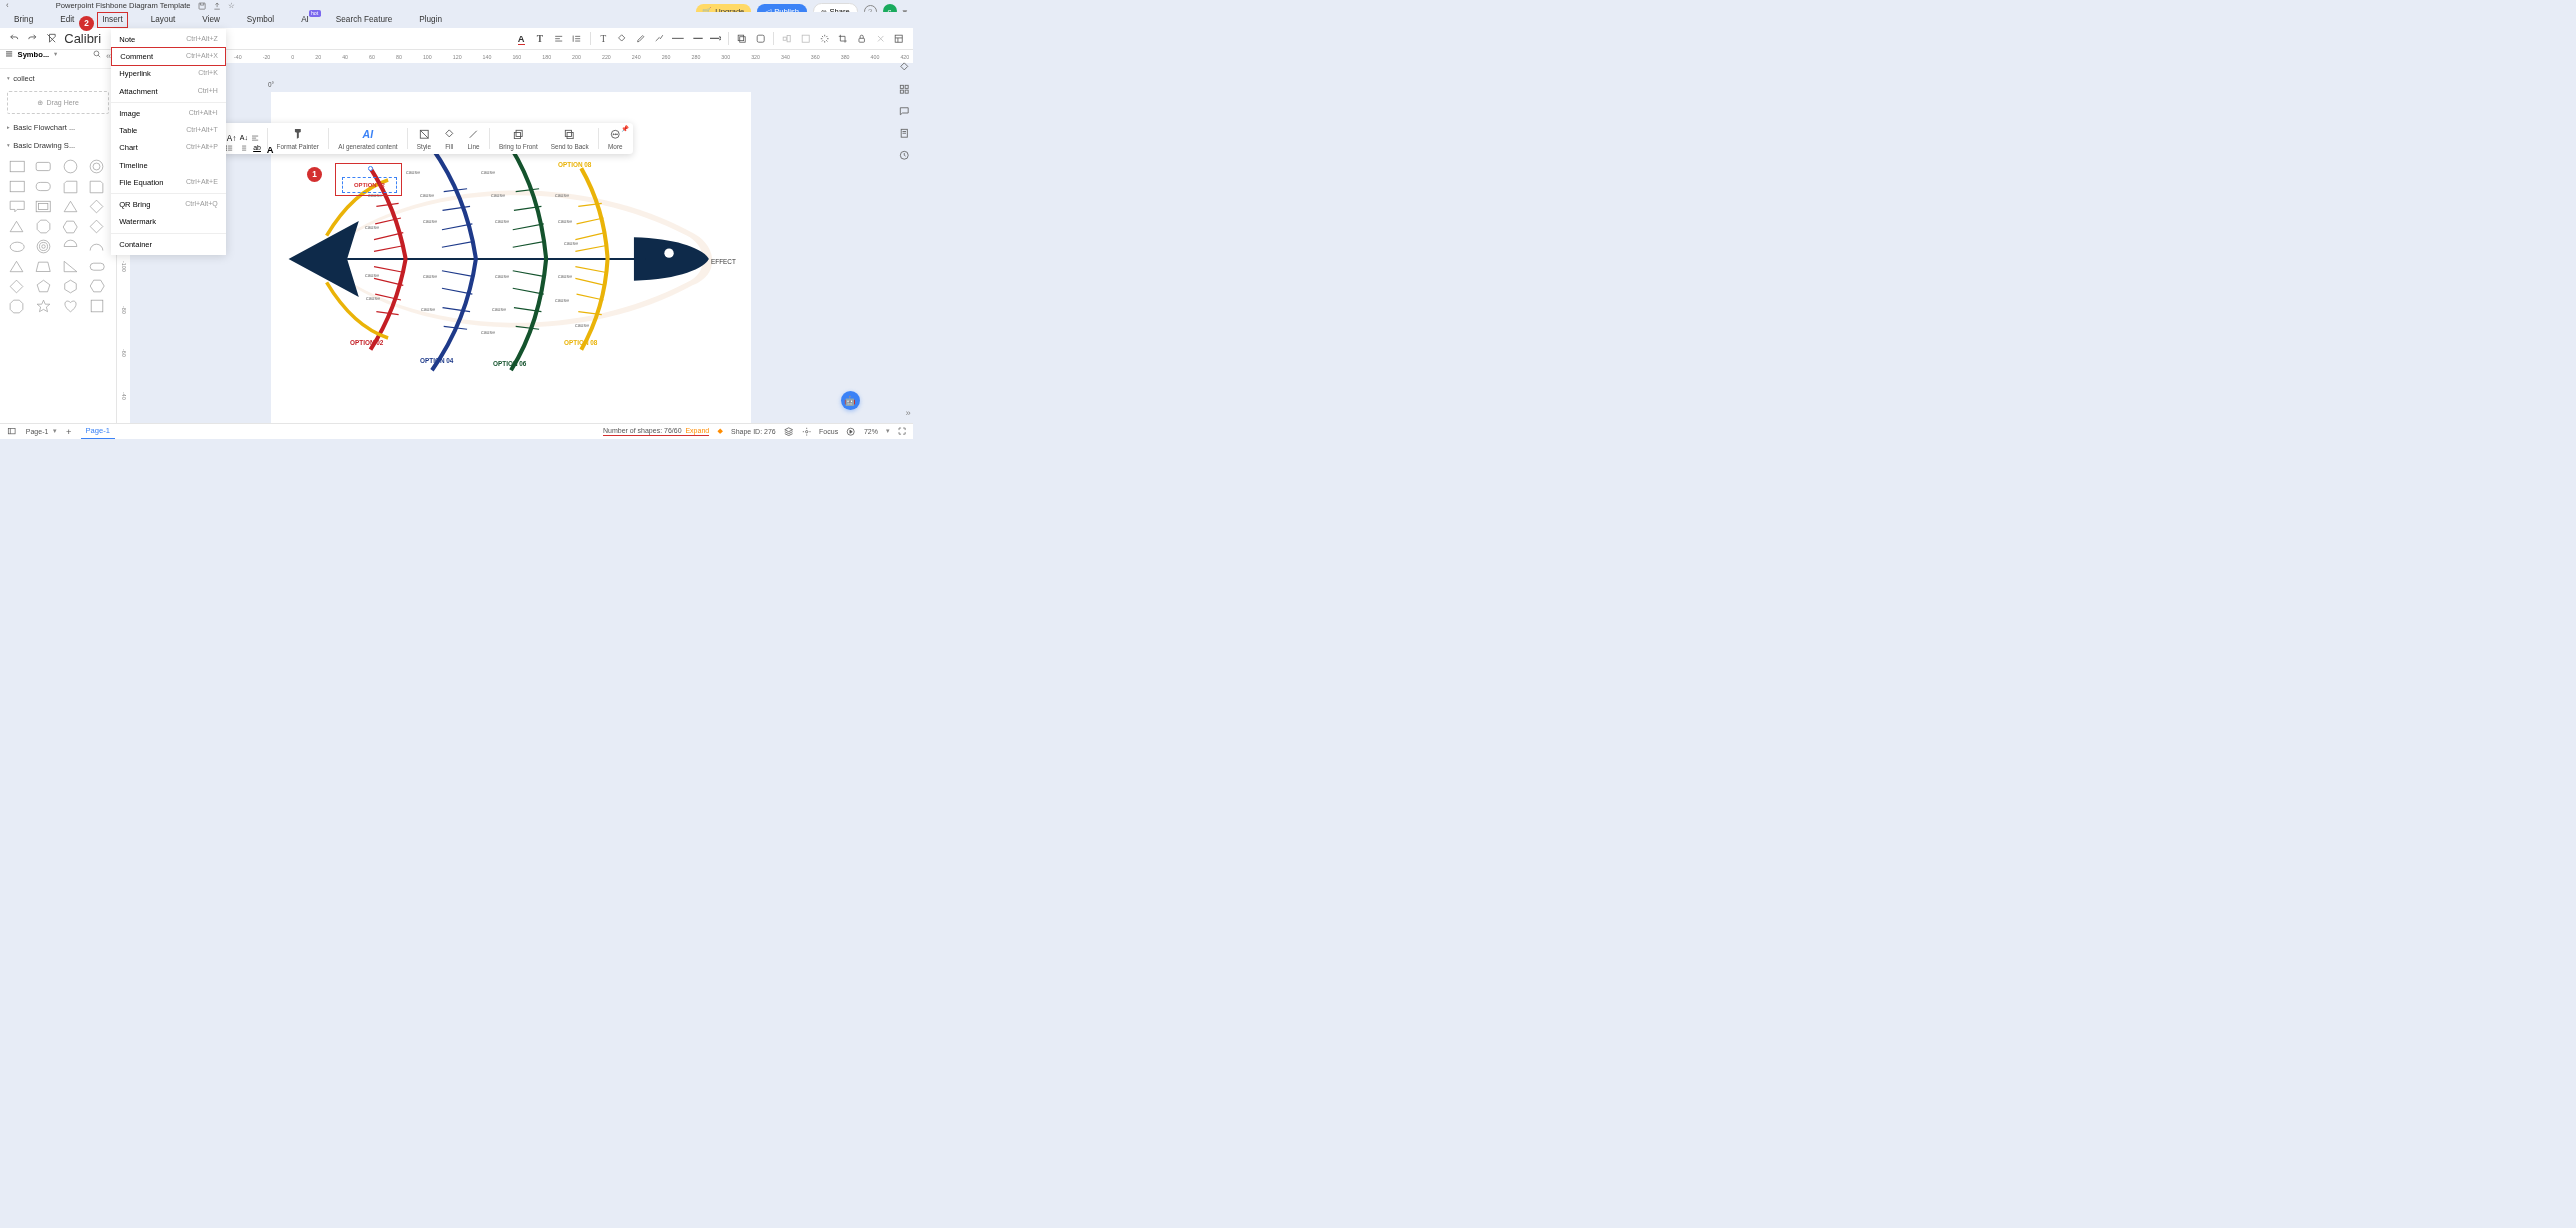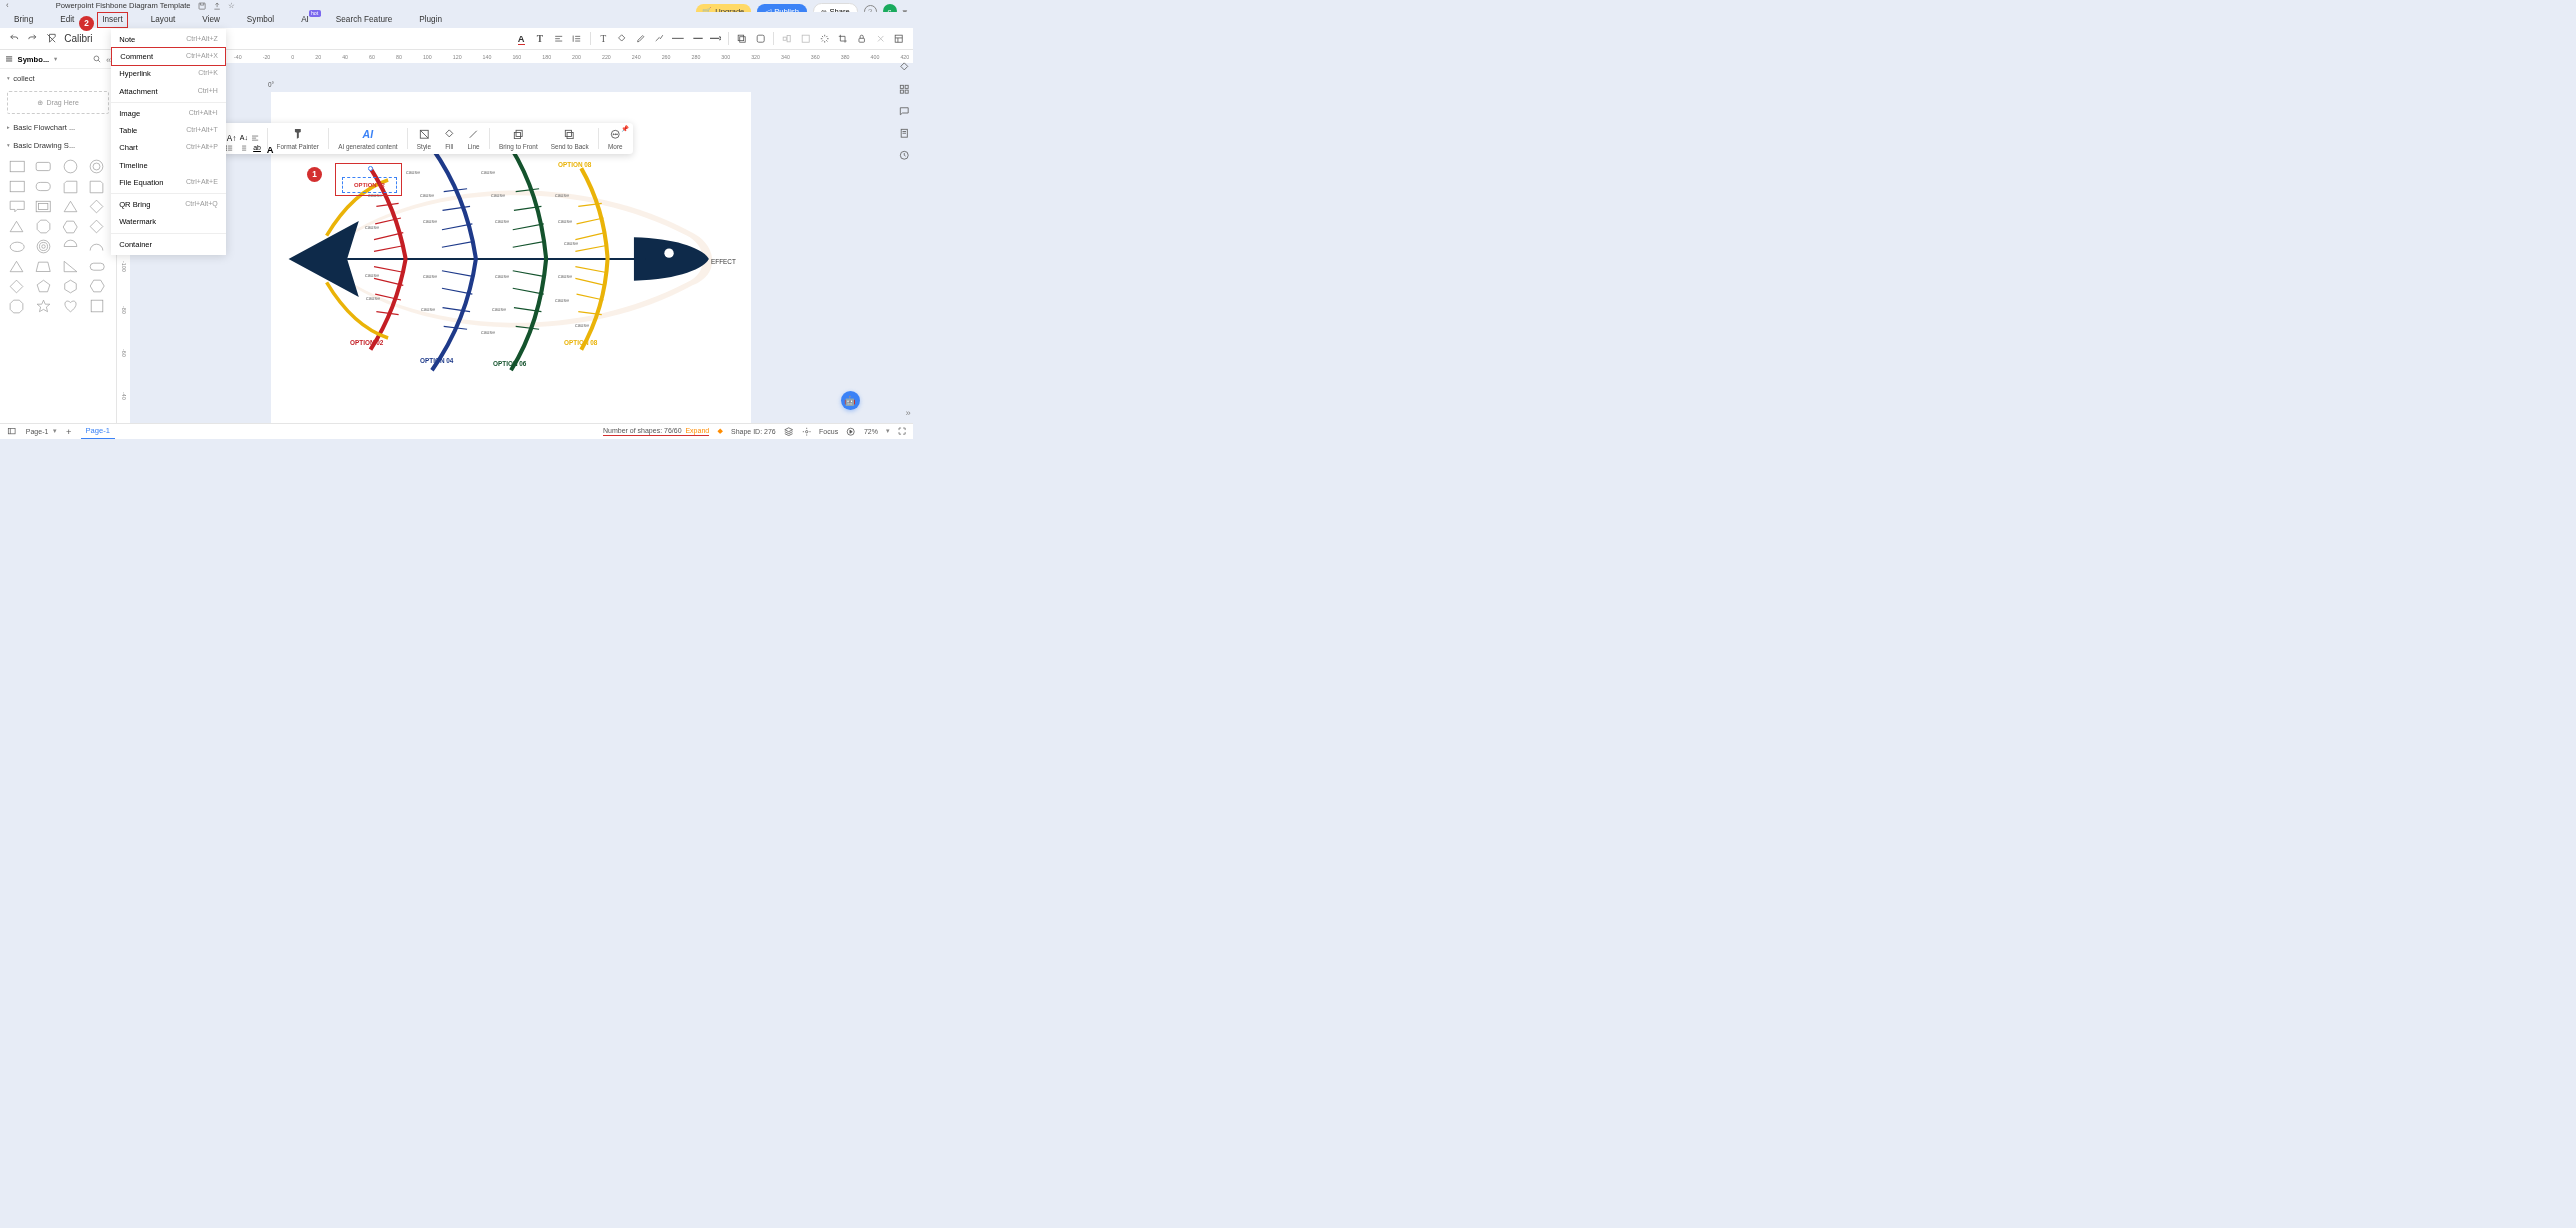--- a/index.html
+++ b/index.html
@@ -21,29 +21,29 @@
 .top-right { position: absolute; right: 5.9px; top: 2.9px; display: flex; align-items: center; gap: 5.9px; }
 .upgrade-btn { background: #ffd966; color: #333; padding: 2.9px 7px; border-radius: 8.8px; font-size: 7.6px; display: flex; align-items: center; gap: 2.9px; cursor: pointer; }
 .publish-btn { background: #3b82f6; color: white; padding: 2.9px 8.2px; border-radius: 8.8px; font-size: 7.6px; display: flex; align-items: center; gap: 2.9px; cursor: pointer; }
 .share-btn { background: white; padding: 2.9px 7px; border-radius: 8.8px; font-size: 7.6px; display: flex; align-items: center; gap: 2.9px; cursor: pointer; border: 0.6px solid #ddd; }
 .help-icon { width: 13px; height: 13px; border: 0.9px solid #888; border-radius: 50%; display: flex; align-items: center; justify-content: center; font-size: 7.6px; color: #888; cursor: pointer; }
 .avatar { width: 14px; height: 14px; background: #1aaa5d; border-radius: 50%; display: flex; align-items: center; justify-content: center; color: white; font-size: 7.6px; cursor: pointer; }
 
 
 .toolbar { height: 22px; background: #fff; display: flex; align-items: center; padding: 0 8.2px; gap: 7px; border-bottom: 0.6px solid #e5e5e5; }
 .toolbar-icon { width: 11.7px; height: 11.7px; cursor: pointer; color: #555; display: flex; align-items: center; justify-content: center; }
-.font-name { font-size: 10px; color: #333; }
+.font-name { font-size: 13px; color: #333; }
 .toolbar-sep { width: 0.6px; height: 13px; background: #e0e0e0; }
 
 
 .main { display: flex; height: calc(100% - 64px); background: #fff; }
 
 
 .left-panel { width: 117px; background: #fff; border-right: 0.6px solid #e5e5e5; display: flex; flex-direction: column; }
-.panel-header { height: 19px; display: flex; align-items: center; padding: 0 4.7px; gap: 4.7px; border-bottom: 0.6px solid #eee; }
+.panel-header { height: 19px; display: flex; padding: 0 4.7px; gap: 4.7px; border-bottom: 0.6px solid #eee; }
 .panel-title { font-size: 7.6px; font-weight: 600; flex: 1; }
 .collapsible { padding: 4.7px 7px; font-size: 7.6px; color: #333; cursor: pointer; display: flex; align-items: center; gap: 3.5px; }
 .collapsible::before { content: "▸"; font-size: 5.3px; color: #888; }
 .collapsible.open::before { content: "▾"; }
 .drag-zone { margin: 3.5px 7px; border: 0.6px dashed #ccc; border-radius: 2.3px; height: 23.4px; display: flex; align-items: center; justify-content: center; font-size: 7px; color: #999; gap: 3.5px; }
 .shapes-grid { display: grid; grid-template-columns: repeat(4, 1fr); gap: 2.3px; padding: 3.5px 5.9px; }
 .shape-cell { width: 22px; height: 17.6px; display: flex; align-items: center; justify-content: center; cursor: pointer; }
 .shape-cell svg { stroke: #999; fill: none; stroke-width: 1.2; }
 
 

